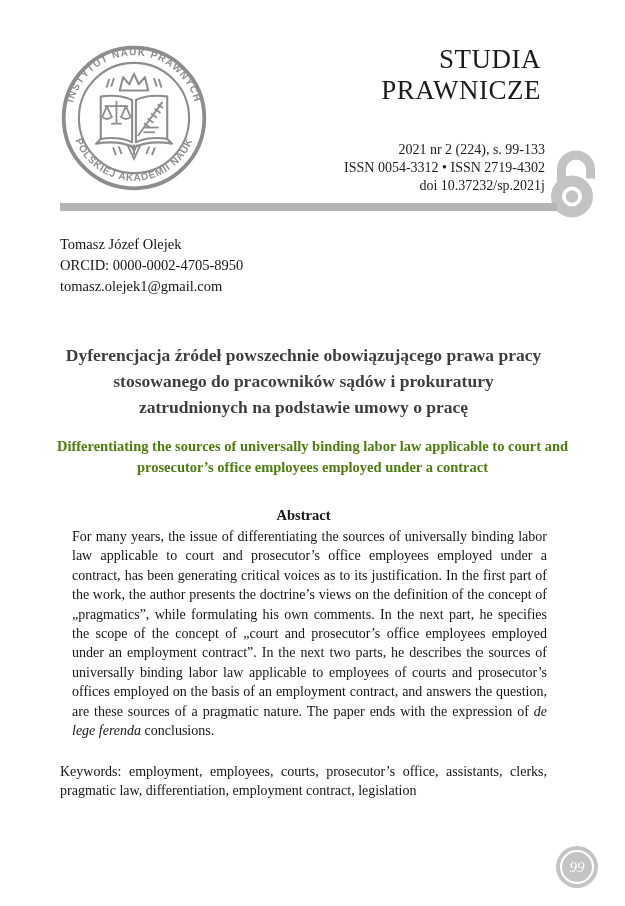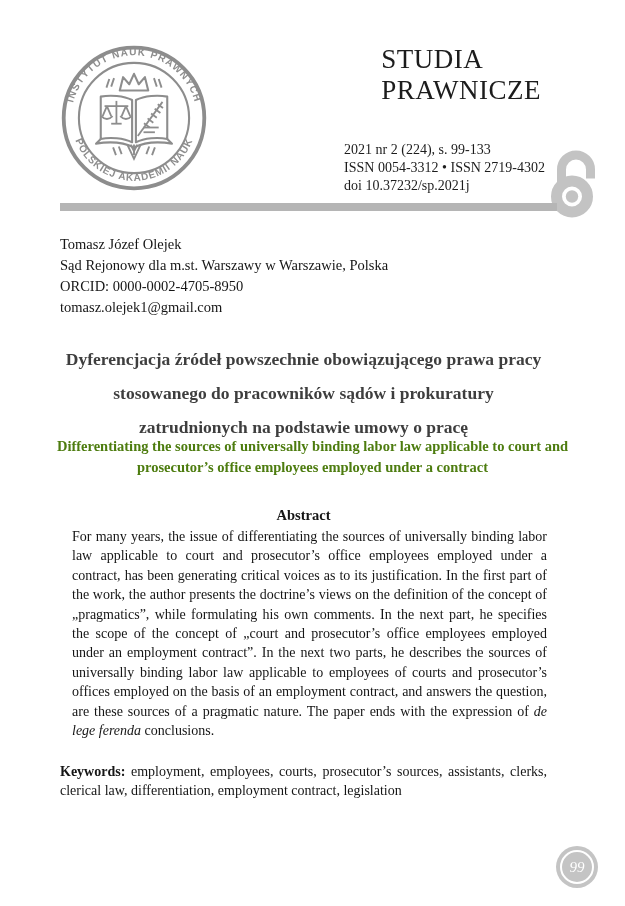--- a/index.html
+++ b/index.html
@@ -9,50 +9,50 @@
     background:#ffffff;
     font-family:"Liberation Serif","DejaVu Serif",serif;
     color:#151515;
     overflow:hidden;
   }
   
   .logo{position:absolute;left:58px;top:42px;width:152px;height:152px;}
   .logo svg{display:block;width:100%;height:100%;}
   .masthead{
     position:absolute;top:44px;right:84px;
-    color:#1c1c1c;
+    text-align:right;color:#1c1c1c;
     font-size:27px;line-height:30.5px;letter-spacing:0.5px;
   }
   .pubinfo{
     position:absolute;top:141px;right:80px;
-    text-align:left;font-size:14px;line-height:18.2px;color:#1c1c1c;
+    text-align:right;font-size:14px;line-height:18.2px;color:#1c1c1c;
   }
   .oa-icon{position:absolute;left:550px;top:147px;width:46px;height:72px;}
   .oa-icon svg{display:block;width:100%;height:100%;}
   .divider{position:absolute;left:60px;top:203px;width:497px;height:8px;background:#b5b5b5;}
   
   .author-block{position:absolute;left:60px;top:234px;width:487px;font-size:14.5px;line-height:21px;}
   
   .title-pl{
     position:absolute;left:60px;top:342px;width:487px;margin:0;
-    text-align:center;font-size:17.5px;line-height:34px;font-weight:bold;color:#3e3e3e;
+    text-align:center;font-size:17.5px;line-height:26px;font-weight:bold;color:#3e3e3e;
   }
   .title-en{
     position:absolute;left:52px;top:436px;width:521px;margin:0;
     text-align:center;font-size:14.5px;line-height:21px;font-weight:bold;color:#4d7c0f;
   }
   
   .abstract{position:absolute;left:60px;top:505px;width:487px;}
   .abstract-head{font-weight:bold;font-size:14.5px;line-height:20px;text-align:center;}
   .abstract p{margin:2px 0 0 12px;font-size:14px;line-height:19.4px;text-align:justify;}
   .keywords{
     position:absolute;left:60px;top:762px;width:487px;margin:0;
     font-size:14px;line-height:19.4px;text-align:justify;
   }
-  .keywords .kw-label{font-weight:bold;}
+  .keywords .kw-label{font-weight:normal;}
   .em{font-style:italic;}
   
   .page-badge{
     position:absolute;left:556px;top:846px;width:42px;height:42px;border-radius:50%;
     background:#c4c4c4;display:flex;align-items:center;justify-content:center;font-style:italic;
   }
   .page-badge .inner-ring{
     position:absolute;left:4px;top:4px;width:34px;height:34px;border-radius:50%;
     border:2px solid #ffffff;box-sizing:border-box;
   }
@@ -143,33 +143,32 @@
       <path d="M11.5,40 L11.5,22 A 14.5,14.5 0 1 1 40.5,22 L40.5,31" fill="none" stroke="#c3c3c3" stroke-width="9"></path>
       <circle cx="22" cy="49" r="15.5" fill="none" stroke="#c3c3c3" stroke-width="11"></circle>
       <circle cx="22" cy="49" r="6.2" fill="#c3c3c3"></circle>
     </svg>
   </div>
 
   <div class="divider"></div>
 
   <div class="author-block">
     <div>Tomasz Józef Olejek</div>
-    <div>Sąd Rejonowy dla m.st. Warszawy w Warszawie, Polska</div>
     <div>ORCID: 0000-0002-4705-8950</div>
     <div>tomasz.olejek1@gmail.com</div>
   </div>
 
   <h1 class="title-pl">Dyferencjacja źródeł powszechnie obowiązującego prawa pracy stosowanego do pracowników sądów i prokuratury zatrudnionych na podstawie umowy o pracę</h1>
   <h2 class="title-en">Differentiating the sources of universally binding labor law applicable to court and prosecutor’s office employees employed under a contract</h2>
 
   <div class="abstract">
     <div class="abstract-head">Abstract</div>
     <p><span>For many years, the issue of differentiating the sources of universally binding labor law applicable to court and prosecutor’s office employees employed under a contract, has been generating critical voices as to its justification. In the first part of the work, the author presents the doctrine’s views on the definition of the concept of „pragmatics”, while formulating his own comments. In the next part, he specifies the scope of the concept of „court and prosecutor’s office employees employed under an employment contract”. In the next two parts, he describes the sources of universally binding labor law applicable to employees of courts and prosecutor’s offices employed on the basis of an employment contract, and answers the question, are these sources of a pragmatic nature. The paper ends with the expression of </span><span class="em">de lege ferenda</span><span> conclusions.</span></p>
   </div>
 
-  <p class="keywords"><span class="kw-label">Keywords:</span><span> employment, employees, courts, prosecutor’s sources, assistants, clerks, clerical law, differentiation, employment contract, legislation</span></p>
+  <p class="keywords"><span class="kw-label">Keywords:</span><span> employment, employees, courts, prosecutor’s office, assistants, clerks, pragmatic law, differentiation, employment contract, legislation</span></p>
 
   <div class="page-badge">
     <span class="inner-ring"></span>
     <span class="num">99</span>
   </div>
 
 </div>
 
 </body></html>

